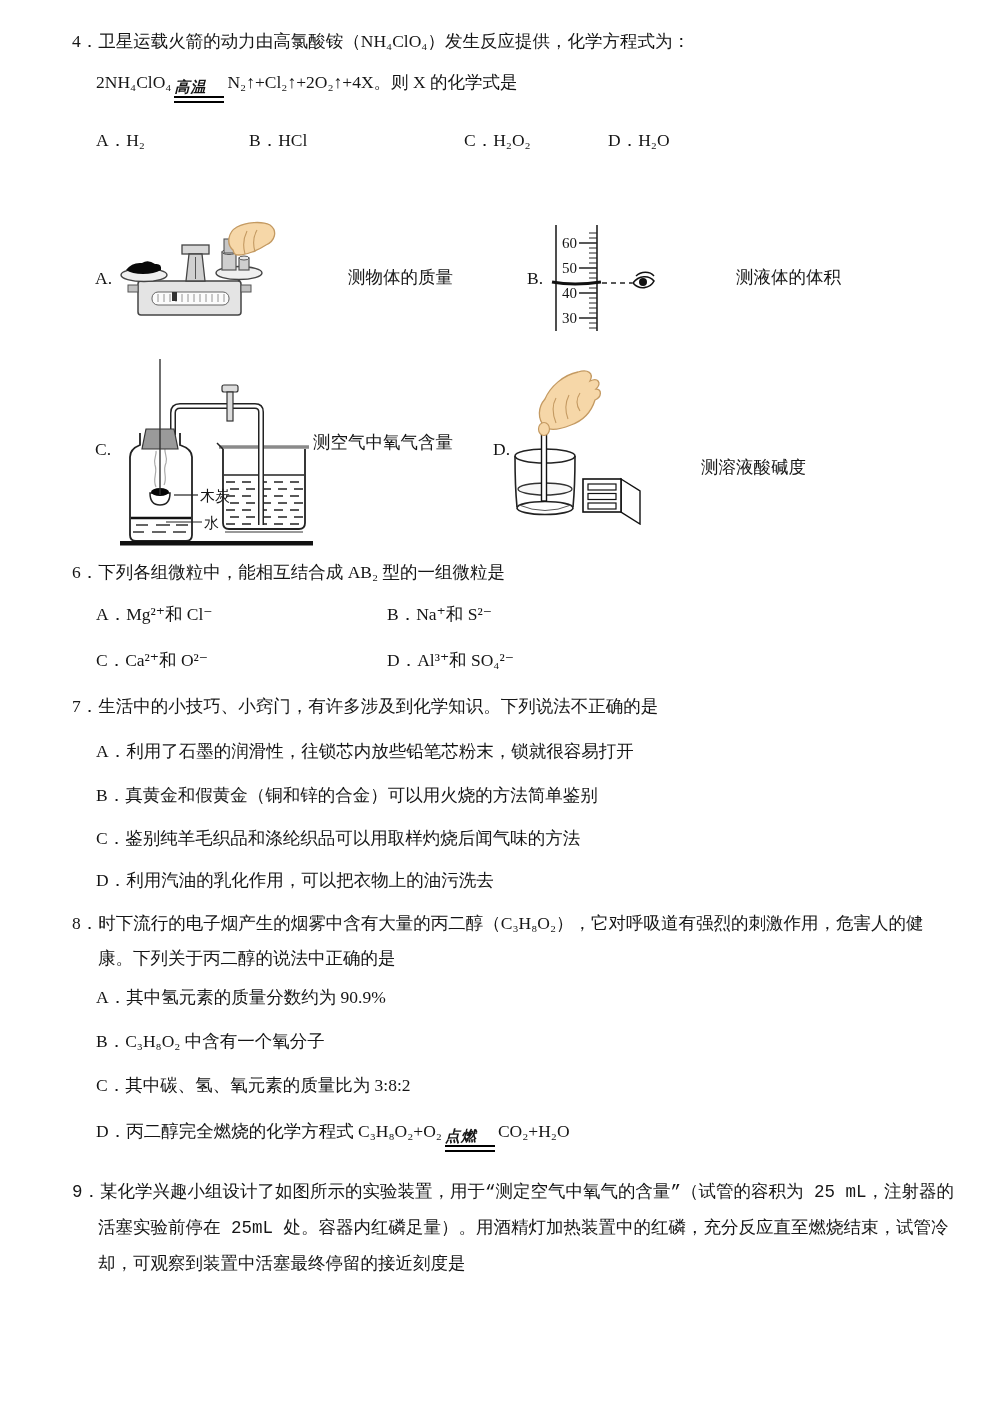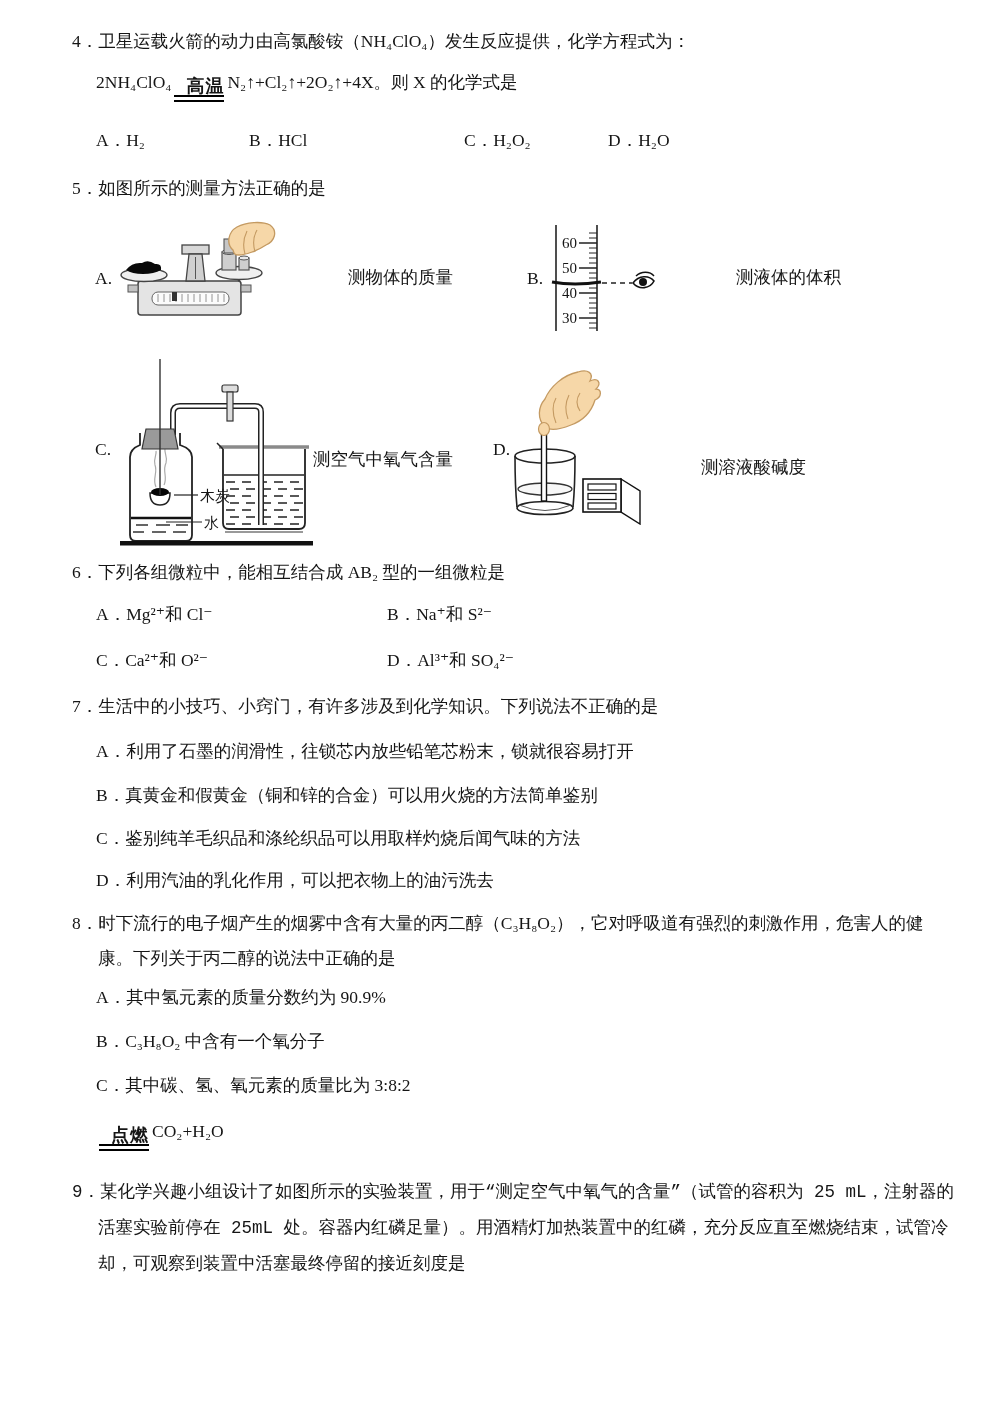--- a/index.html
+++ b/index.html
@@ -9,42 +9,41 @@
     height: 1403px;
     background: #ffffff;
     font-family: "Liberation Serif", "DejaVu Serif", serif;
     font-size: 17.5px;
     color: #151515;
     overflow: hidden;
   }
   .abs { position: absolute; white-space: nowrap; line-height: 22px; }
   .para { position: absolute; text-align: left; padding-left: 26px; text-indent: -26px; }
   .over-line { display: inline-block; width: 50px; vertical-align: -4px; margin: 0 3px; }
-  .over-line .cond { display: block; text-align: right; font-size: 18px; font-weight: bold; line-height: 17px; letter-spacing: 1px; }
+  .over-line .cond { display: block; text-align: left; font-size: 15px; font-weight: bold; line-height: 17px; letter-spacing: 1px; font-style: italic; }
   .over-line .dline { display: block; height: 3px; border-top: 2px solid #000; border-bottom: 2px solid #000; }
   svg { display: block; position: absolute; }
   svg text { font-family: "Liberation Serif", "DejaVu Serif", serif; fill: #151515; }
 </style>
 </head>
 <body>
 
 <div id="page">
 
   <div class="abs" style="left:72px; top:30px;"><span>4．</span><span>卫星运载火箭的动力由高氯酸铵（NH₄ClO₄）发生反应提供，化学方程式为：</span></div>
 
   <div class="abs" style="left:96px; top:71px;"><span>2NH₄ClO₄</span><span class="over-line"><span class="cond">高温</span><span class="dline"></span></span><span>N₂↑+Cl₂↑+2O₂↑+4X。则 X 的化学式是</span></div>
 
   <div>
     <span class="abs" style="left:96px; top:129px;">A．H₂</span>
     <span class="abs" style="left:249px; top:129px;">B．HCl</span>
     <span class="abs" style="left:426px; top:129px;margin-left:38px;">C．H₂O₂</span>
     <span class="abs" style="left:608px; top:129px;">D．H₂O</span>
   </div>
 
-  <div class="abs" style="left:72px; top:177px;"><span>5．</span><span>如图所示的测量方法正确的是</span></div>
 
   <span class="abs" style="left:95px; top:267px;">A.</span>
 
   <svg style="left:112px; top:221px;" width="170" height="128" viewBox="0 0 170 128">
     <line x1="32" y1="56" x2="32" y2="70" stroke="#444" stroke-width="2.5"></line>
     <line x1="127" y1="54" x2="127" y2="70" stroke="#444" stroke-width="2.5"></line>
     <rect x="26" y="60" width="103" height="34" rx="3" fill="#e4e4e4" stroke="#444" stroke-width="1.5"></rect>
     <rect x="40" y="71" width="77" height="13" rx="6" fill="#fbfbfb" stroke="#666" stroke-width="1"></rect>
     <path d="M46 73 V81 M52 73 V81 M58 73 V81 M64 73 V81 M70 73 V81 M76 73 V81 M82 73 V81 M88 73 V81 M94 73 V81 M100 73 V81 M106 73 V81 M112 73 V81" stroke="#888" stroke-width="0.9"></path>
     <rect x="60" y="71" width="5" height="9" fill="#333"></rect>
@@ -118,21 +117,21 @@
     </g>
     <path d="M28 74 H56 L60 94 H24 Z" fill="#9a9a9a" stroke="#333" stroke-width="1.2"></path>
     <line x1="42" y1="4" x2="42" y2="140" stroke="#333" stroke-width="1.4"></line>
     <line x1="56" y1="140" x2="80" y2="140" stroke="#222" stroke-width="1.2"></line>
     <text x="82" y="146" font-size="15">木炭</text>
     <line x1="48" y1="167" x2="84" y2="167" stroke="#222" stroke-width="1.2"></line>
     <text x="86" y="173" font-size="15">水</text>
     <rect x="2" y="186" width="193" height="4.5" fill="#111"></rect>
   </svg>
 
-  <span class="abs" style="left:313px; top:448px;">测空气中氧气含量</span>
+  <span class="abs" style="left:313px; top:431px;">测空气中氧气含量</span>
 
   <span class="abs" style="left:493px; top:438px;">D.</span>
 
   <svg style="left:488px; top:367px;" width="162" height="158" viewBox="0 0 162 158">
     <g>
       <ellipse cx="57" cy="89" rx="30" ry="7" fill="none" stroke="#222" stroke-width="1.6"></ellipse>
       <path d="M27 89 C27 110 28 130 29 140 M87 89 C87 110 86 130 85 140" fill="none" stroke="#222" stroke-width="1.6"></path>
       <ellipse cx="57" cy="141" rx="28" ry="6.5" fill="none" stroke="#222" stroke-width="1.6"></ellipse>
       <ellipse cx="57" cy="122" rx="27" ry="6" fill="#f7f7f7" stroke="#333" stroke-width="1.3"></ellipse>
       <path d="M31 138 Q57 149 83 138" fill="none" stroke="#555" stroke-width="1"></path>
@@ -169,17 +168,17 @@
     <span class="abs" style="left:96px; top:827px;">C．鉴别纯羊毛织品和涤纶织品可以用取样灼烧后闻气味的方法</span>
     <span class="abs" style="left:96px; top:869px;">D．利用汽油的乳化作用，可以把衣物上的油污洗去</span>
   </div>
 
   <div class="para" style="left:72px; top:906px; width:846px; line-height:35px;"><span>8．</span><span>时下流行的电子烟产生的烟雾中含有大量的丙二醇（C₃H₈O₂），它对呼吸道有强烈的刺激作用，危害人的健康。下列关于丙二醇的说法中正确的是</span></div>
   <div>
     <span class="abs" style="left:96px; top:986px;">A．其中氢元素的质量分数约为 90.9%</span>
     <span class="abs" style="left:96px; top:1030px;">B．C₃H₈O₂ 中含有一个氧分子</span>
     <span class="abs" style="left:96px; top:1074px;">C．其中碳、氢、氧元素的质量比为 3:8:2</span>
   </div>
-  <div class="abs" style="left:96px; top:1120px;"><span class="over-line"><span class="cond">点燃</span><span class="dline"></span></span><span>CO₂+H₂O</span></div>
+  <div class="abs" style="left:96px; top:1120px;"><span>D．丙二醇完全燃烧的化学方程式 C₃H₈O₂+O₂</span><span class="over-line"><span class="cond">点燃</span><span class="dline"></span></span><span>CO₂+H₂O</span></div>
 
   <div class="para" style="left:72px; top:1174px; width:870px; line-height:36px;font-family:Liberation Mono, monospace;"><span>9．</span><span>某化学兴趣小组设计了如图所示的实验装置，用于“测定空气中氧气的含量”（试管的容积为 25 mL，注射器的活塞实验前停在 25mL 处。容器内红磷足量）。用酒精灯加热装置中的红磷，充分反应直至燃烧结束，试管冷却，可观察到装置中活塞最终停留的接近刻度是</span></div>
 
 </div>
 
 </body></html>

